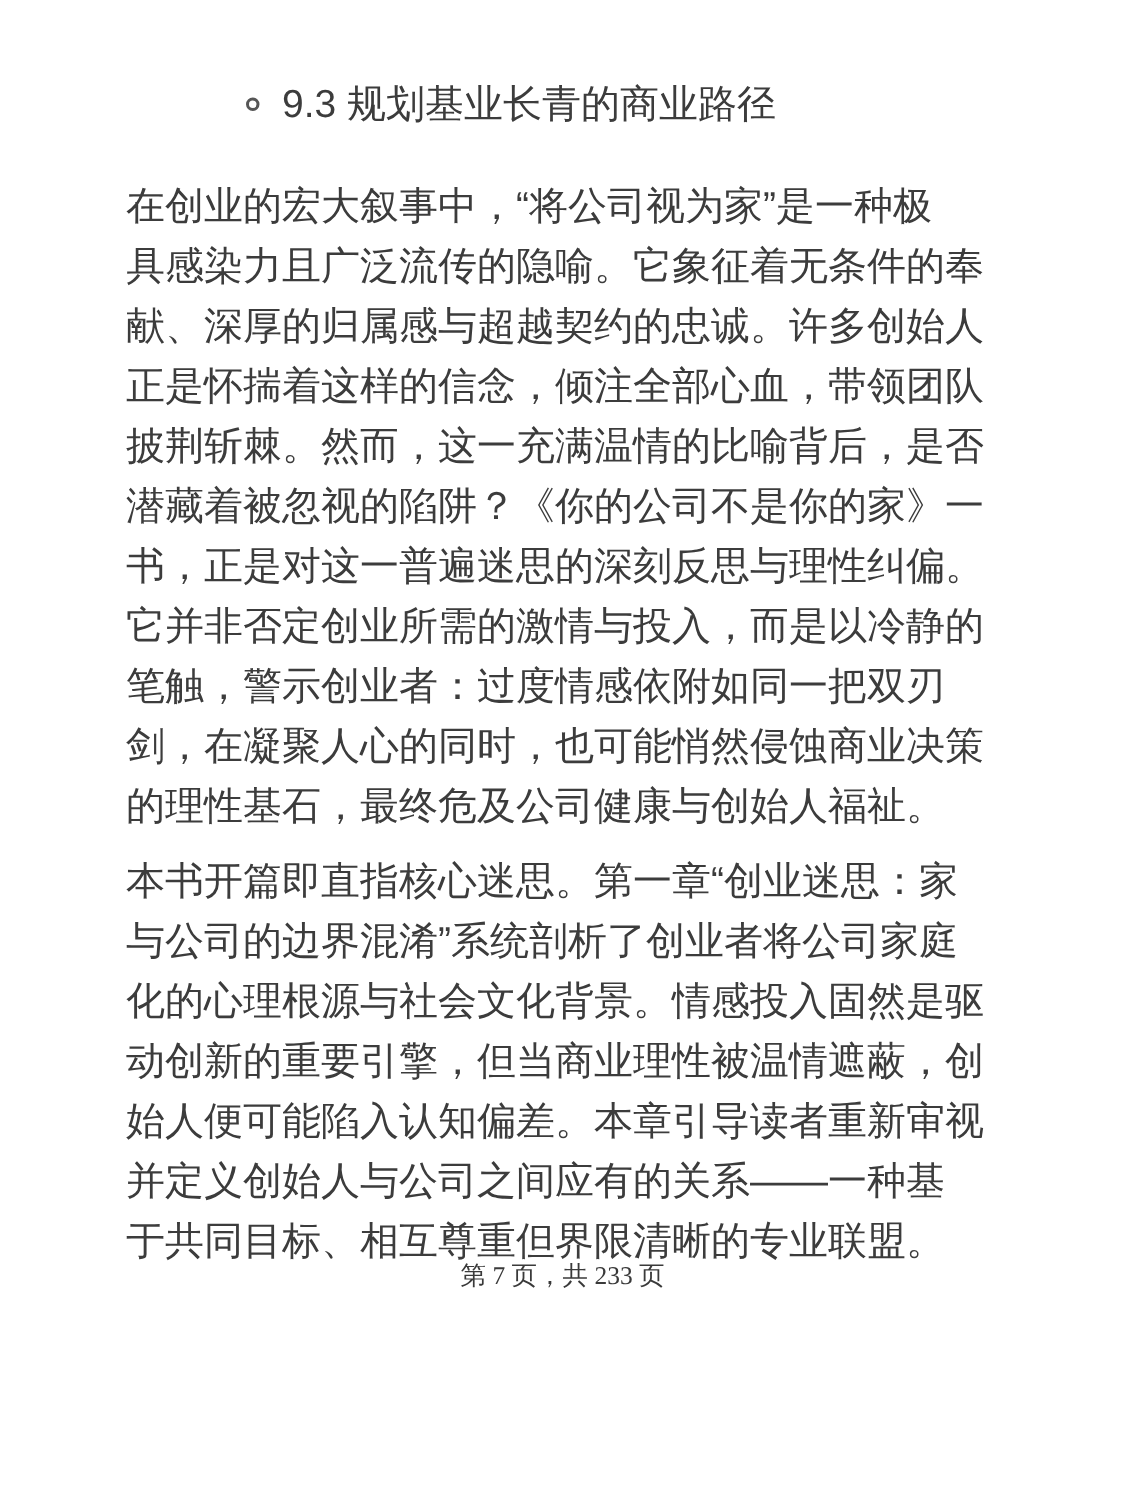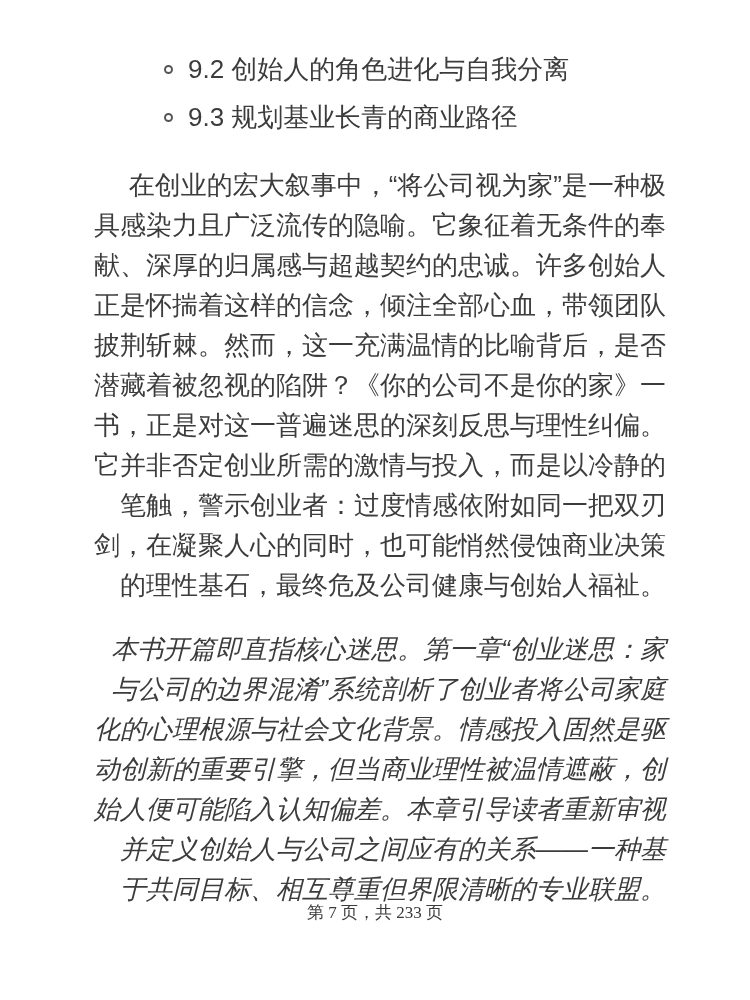--- a/index.html
+++ b/index.html
@@ -50,45 +50,39 @@
     font-weight: 700;
     color: #df4233;
   }
   p.body-para {
     margin: 24px 0 0 0;
     font-size: 26px;
     line-height: 40px;
     color: #3c3c3c;
     white-space: pre-line;
     letter-spacing: 0;
-    text-align: right;
   }
   p.body-para.second {
-    margin-top: 24px;
-    font-style: italic;
+    margin-top: 10px;
   }
   .page-footer {
     margin-top: -6px;
     text-align: center;
     font-family: "Liberation Serif", serif;
     font-size: 17px;
     line-height: 20px;
     color: #3a3a3a;
   }
 </style>
 </head>
 <body>
 
 <div class="page">
 
   <ul class="toc-list">
-    <li>
-      <span class="bullet"></span>
-      <span>9.2 创始人的角色进化与自我分离</span>
-    </li>
     <li>
       <span class="bullet"></span>
       <span>9.3 规划基业长青的商业路径</span>
     </li>
   </ul>
 
 
   <p class="body-para">在创业的宏大叙事中，“将公司视为家”是一种极
 具感染力且广泛流传的隐喻。它象征着无条件的奉
 献、深厚的归属感与超越契约的忠诚。许多创始人

